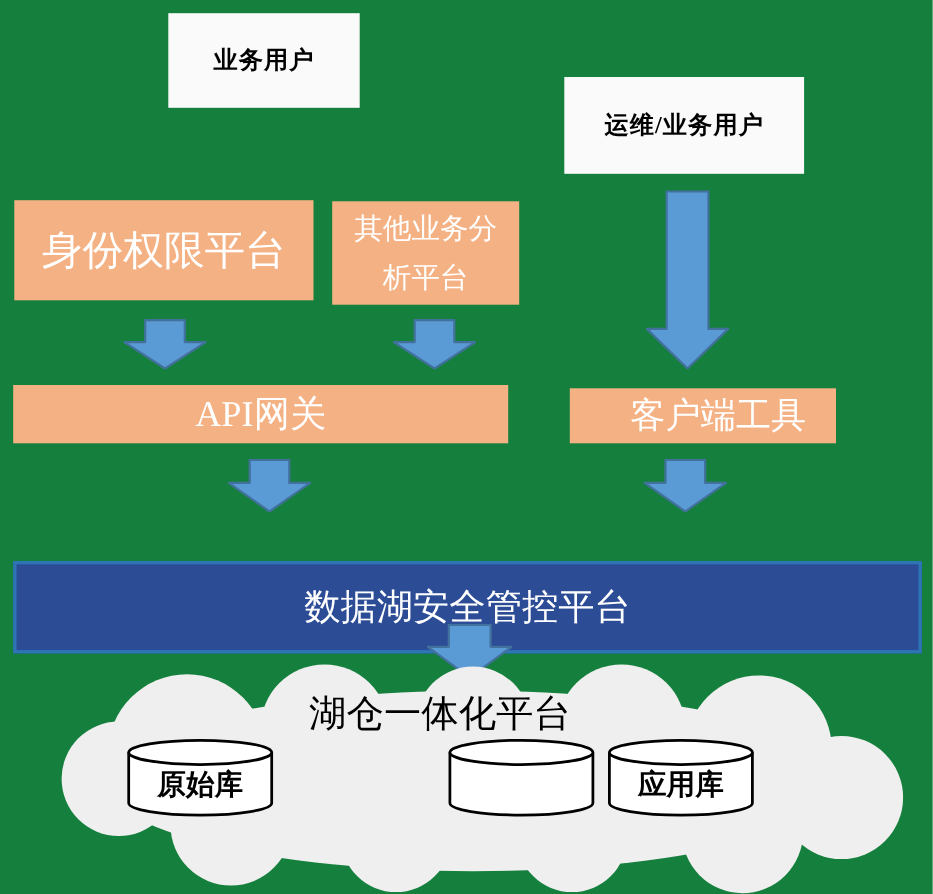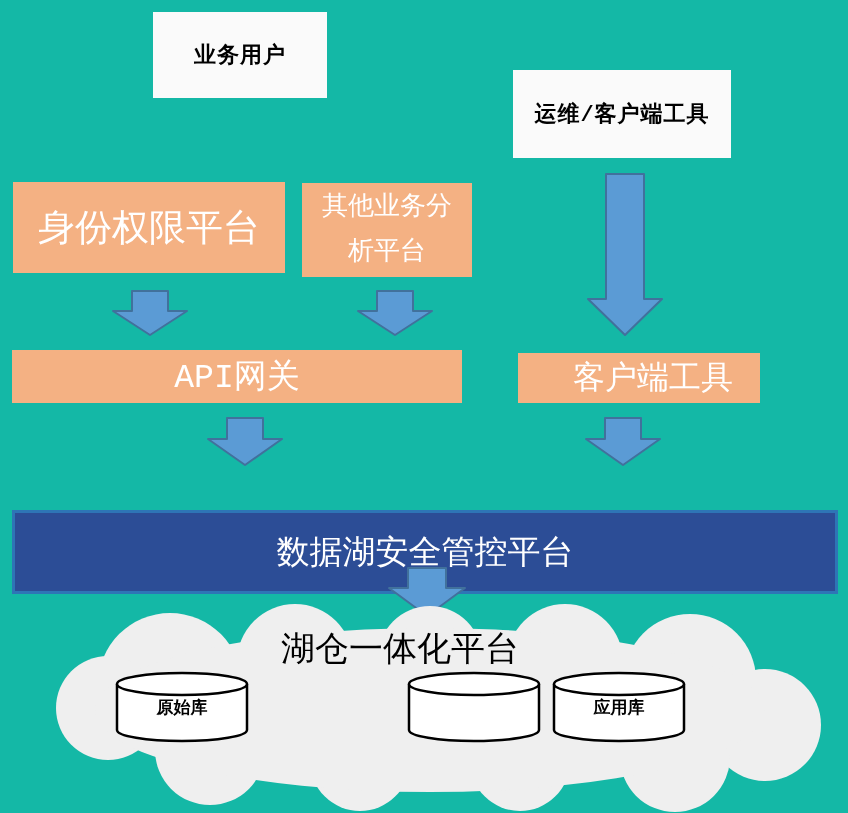--- a/index.html
+++ b/index.html
@@ -1,20 +1,20 @@
 <!DOCTYPE html>
 <html style="--orange: #F4B183; --arrow-fill: #5B9BD5; --arrow-stroke: #41719C; --bar-fill: #2C4D96; --bar-border: #2E75B6; --actor-bg: #FAFAFA; --cloud-fill: #EFEFEF;"><head>
 <meta charset="utf-8">
 <style>
   html,body{margin:0;padding:0;background:#ffffff;}
   #canvas{
     position:relative;
     width:848px;height:813px;
-    background:#14b8a6;
-    font-family:Liberation Mono, monospace;
+    background:#15803d;
+    font-family:Liberation Serif, serif;
     overflow:hidden;
   }
   .abs{position:absolute;}
   .actor-box{
     position:absolute;
     background:var(--actor-bg,#FAFAFA);
     color:#000;font-weight:bold;font-size:22px;
     display:flex;align-items:center;justify-content:center;
     letter-spacing:1px;
   }
@@ -51,35 +51,35 @@
     text-align:center;color:#000;font-size:34px;
   }
   .db{
     position:absolute;top:671px;width:136px;height:72px;
   }
   .db svg{position:absolute;left:0;top:0;}
   .db .cyl-body{fill:#ffffff;stroke:#000000;stroke-width:2.5;}
   .db .cyl-top{fill:#ffffff;stroke:#000000;stroke-width:2.5;}
   .db .db-label{
     position:absolute;left:0;top:25px;width:100%;
-    text-align:center;font-size:17px;font-weight:bold;color:#000;
+    text-align:center;font-size:26px;font-weight:bold;color:#000;
   }
   #db-0{left:114px;}
   #db-1{left:260px;}
   #db-2{left:406px;}
   #db-3{left:551px;}
 </style>
 </head>
 <body>
 
 <div id="canvas">
 
   <div class="actor-box" style="left:153px;top:12px;width:174px;height:86px;">业务用户</div>
 
-  <div class="actor-box" style="left:513px;top:70px;width:218px;height:88px;">运维/客户端工具</div>
+  <div class="actor-box" style="left:513px;top:70px;width:218px;height:88px;">运维/业务用户</div>
 
   <div class="orange-box" id="identity-box">身份权限平台</div>
 
   <div class="orange-box" id="other-box">
     <span class="wrap">其他业务分析平台</span>
   </div>
 
   <svg class="arrow" style="left:112px;top:290px;" width="76" height="46" viewBox="0 0 76 46">
     <polygon points="20,1 56,1 56,21 75,21 38,45 1,21 20,21"></polygon>
   </svg>

